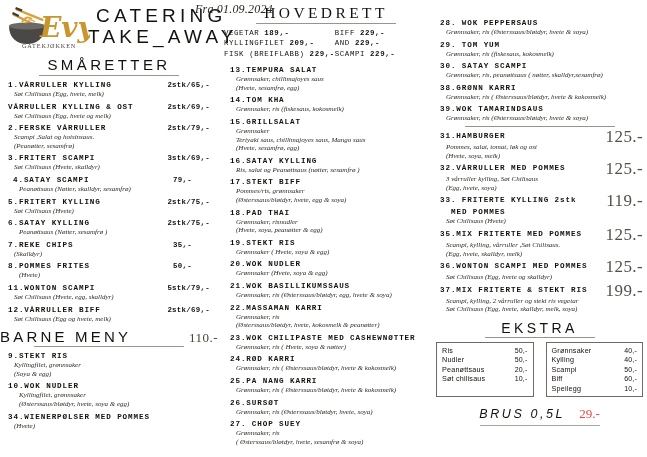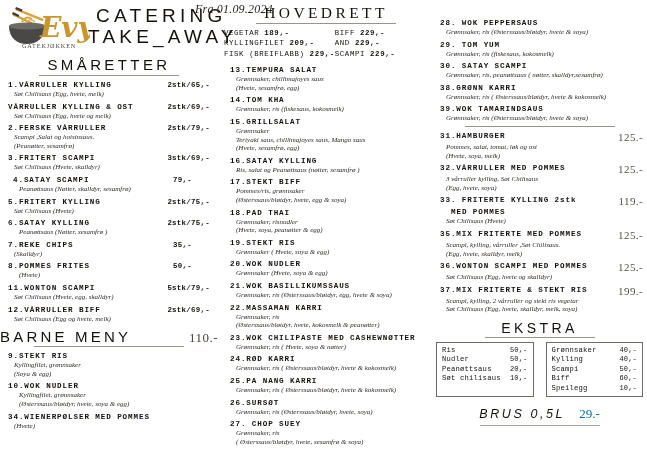--- a/index.html
+++ b/index.html
@@ -86,34 +86,34 @@
   .pg-row{
     font-family:"Liberation Mono","DejaVu Sans Mono",monospace;
     font-size:7.4px;letter-spacing:.6px;line-height:10.4px;white-space:nowrap;
   }
   .pg-row b{font-weight:700;}
   .pg-row .lbl{font-weight:400;}
 
   
   .pakke-price{
     font-family:"Liberation Serif",serif;
-    font-size:11px;color:#56504a;letter-spacing:.4px;line-height:12px;white-space:nowrap;
+    font-size:17px;color:#56504a;letter-spacing:.4px;line-height:12px;white-space:nowrap;
   }
 
   
   .ekstra-title{font-family:"Liberation Sans",sans-serif;font-size:14px;letter-spacing:3.4px;text-align:center;margin-top:6px;}
   .ekstra-tables{display:flex;gap:12px;margin-top:4px;padding:0 4px;}
   .etable{flex:1;border:1px solid #6f6a64;padding:3px 5px 3px 5px;}
   .etable .erow{display:flex;justify-content:space-between;
-    font-family:Liberation Mono, monospace;font-size:7.2px;line-height:9.4px;letter-spacing:.2px;}
+    font-family:Liberation Sans, sans-serif;font-size:7.2px;line-height:9.4px;letter-spacing:.2px;}
   .etable .ename{}
   .etable .eval{font-size:7px;}
   .brus{display:flex;align-items:baseline;justify-content:center;gap:14px;margin-top:9px;}
   .brus-label{font-family:"Liberation Sans",sans-serif;font-size:12.5px;letter-spacing:2.6px;font-style:italic;}
-  .brus-price{font-family:"Liberation Serif",serif;font-size:13px;color:#0369a1;}
+  .brus-price{font-family:"Liberation Serif",serif;font-size:13px;color:#ef4444;}
   .bottom-rule{width:120px;height:1px;background:#a9a49d;margin:3px auto 0 auto;}
 </style>
 </head>
 <body>
 
 <div class="page">
 
   <div class="header">
     <div class="logo">
       <svg width="86" height="46" viewBox="0 0 86 46" xmlns="http://www.w3.org/2000/svg">

